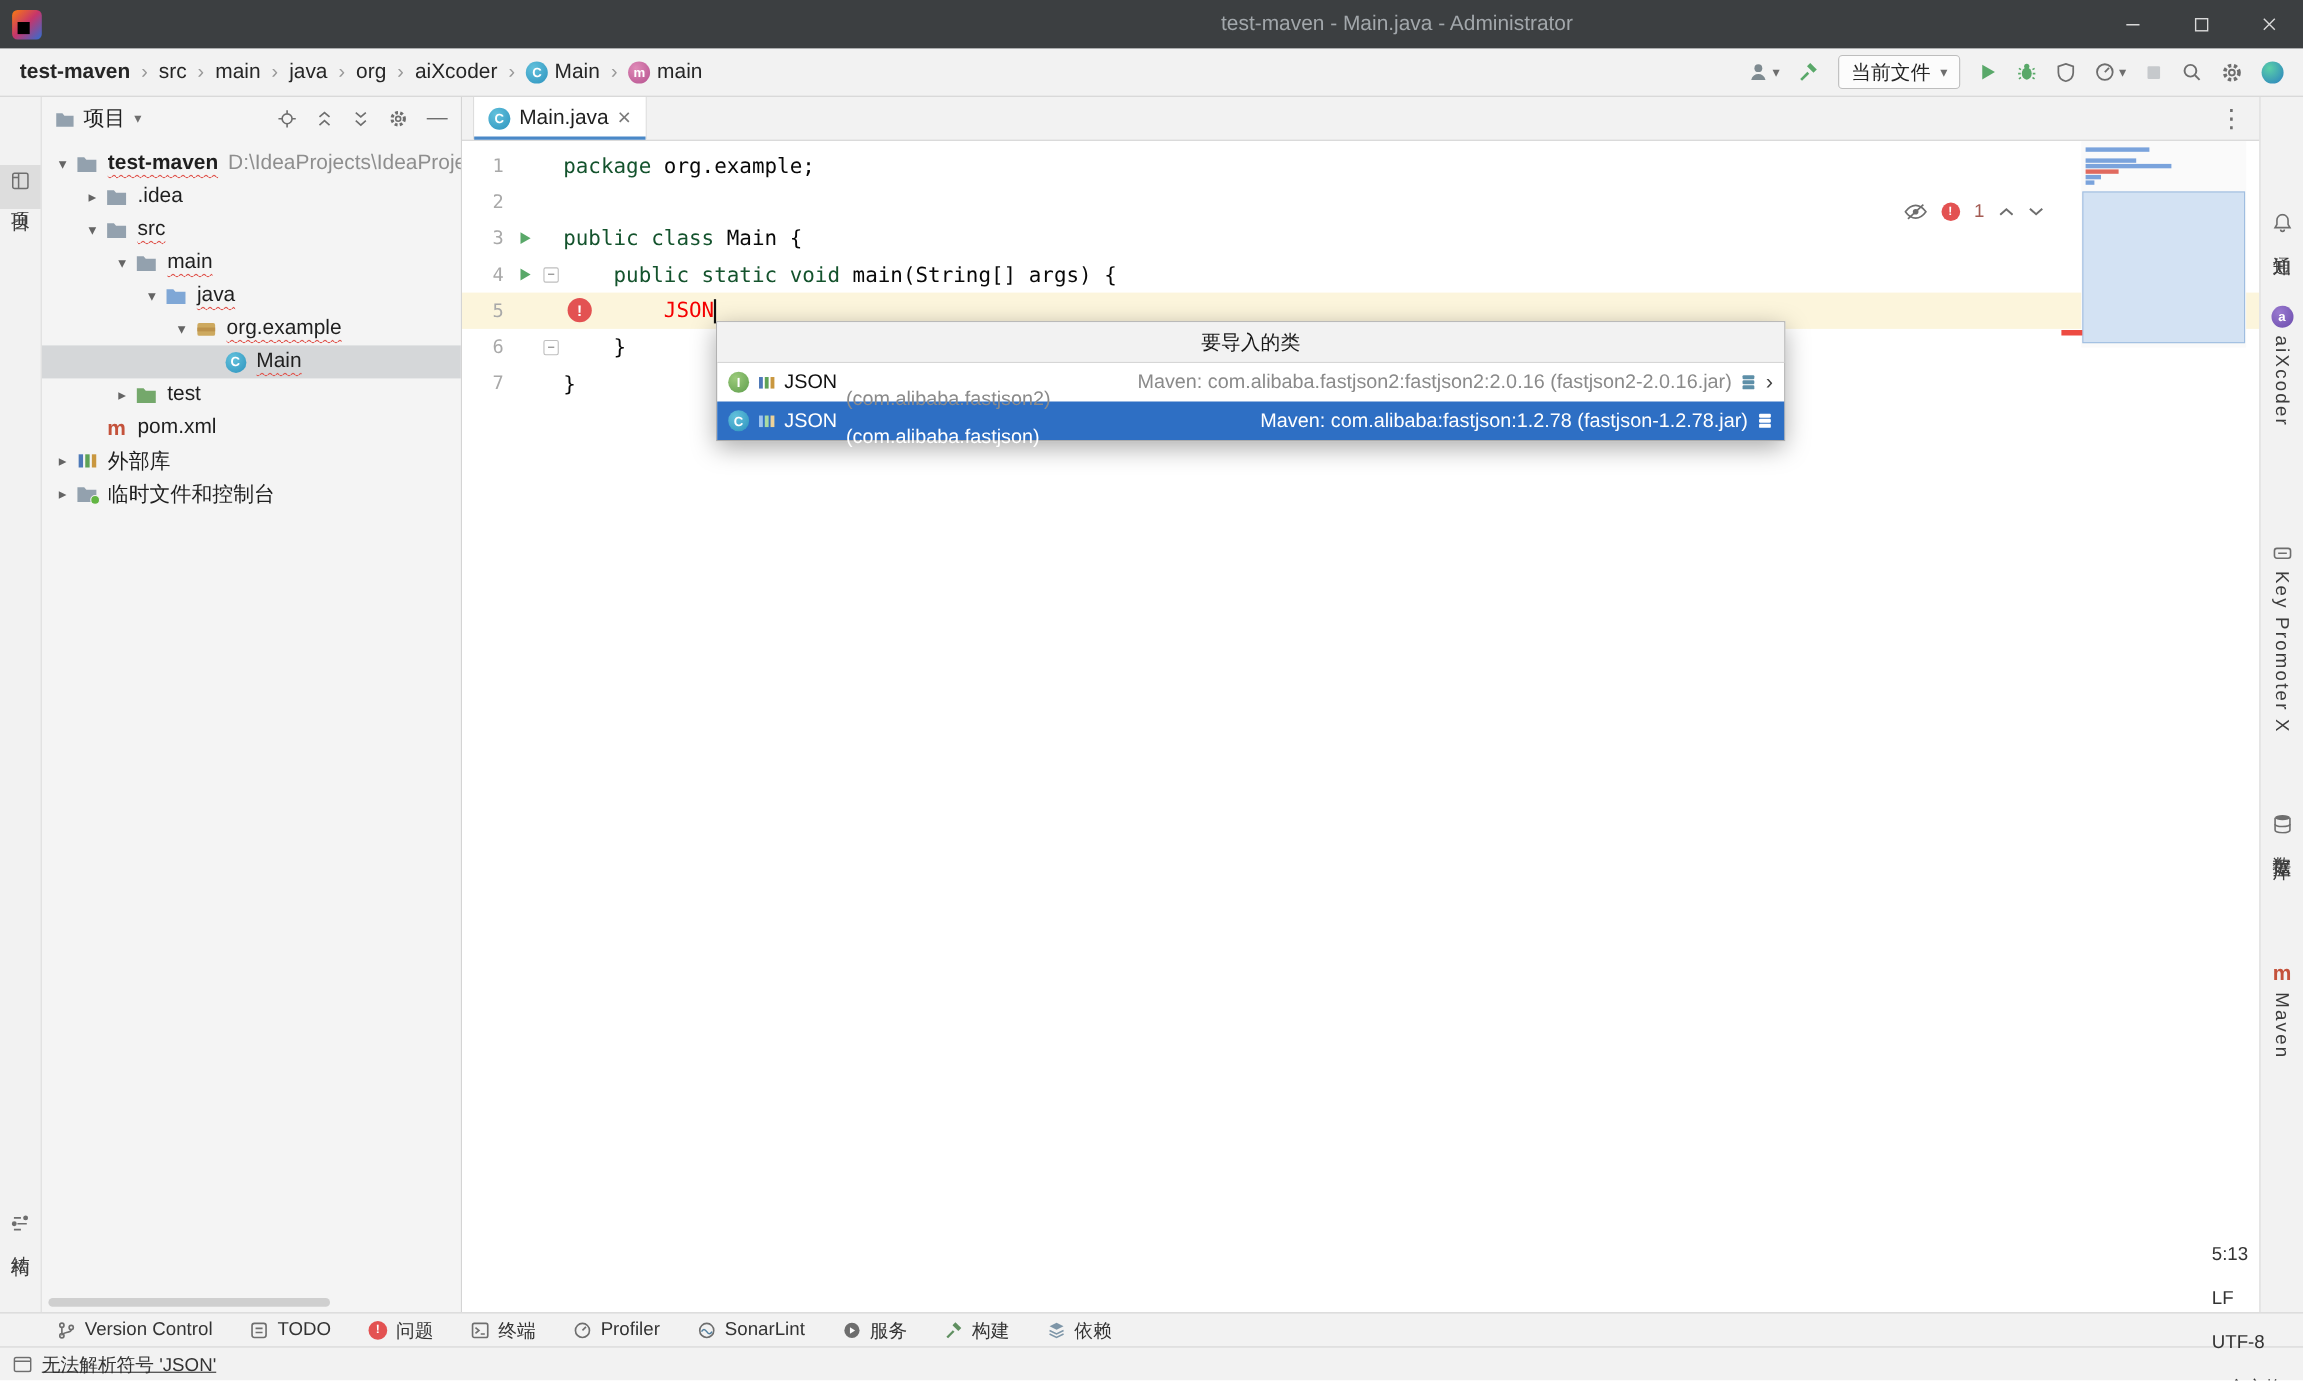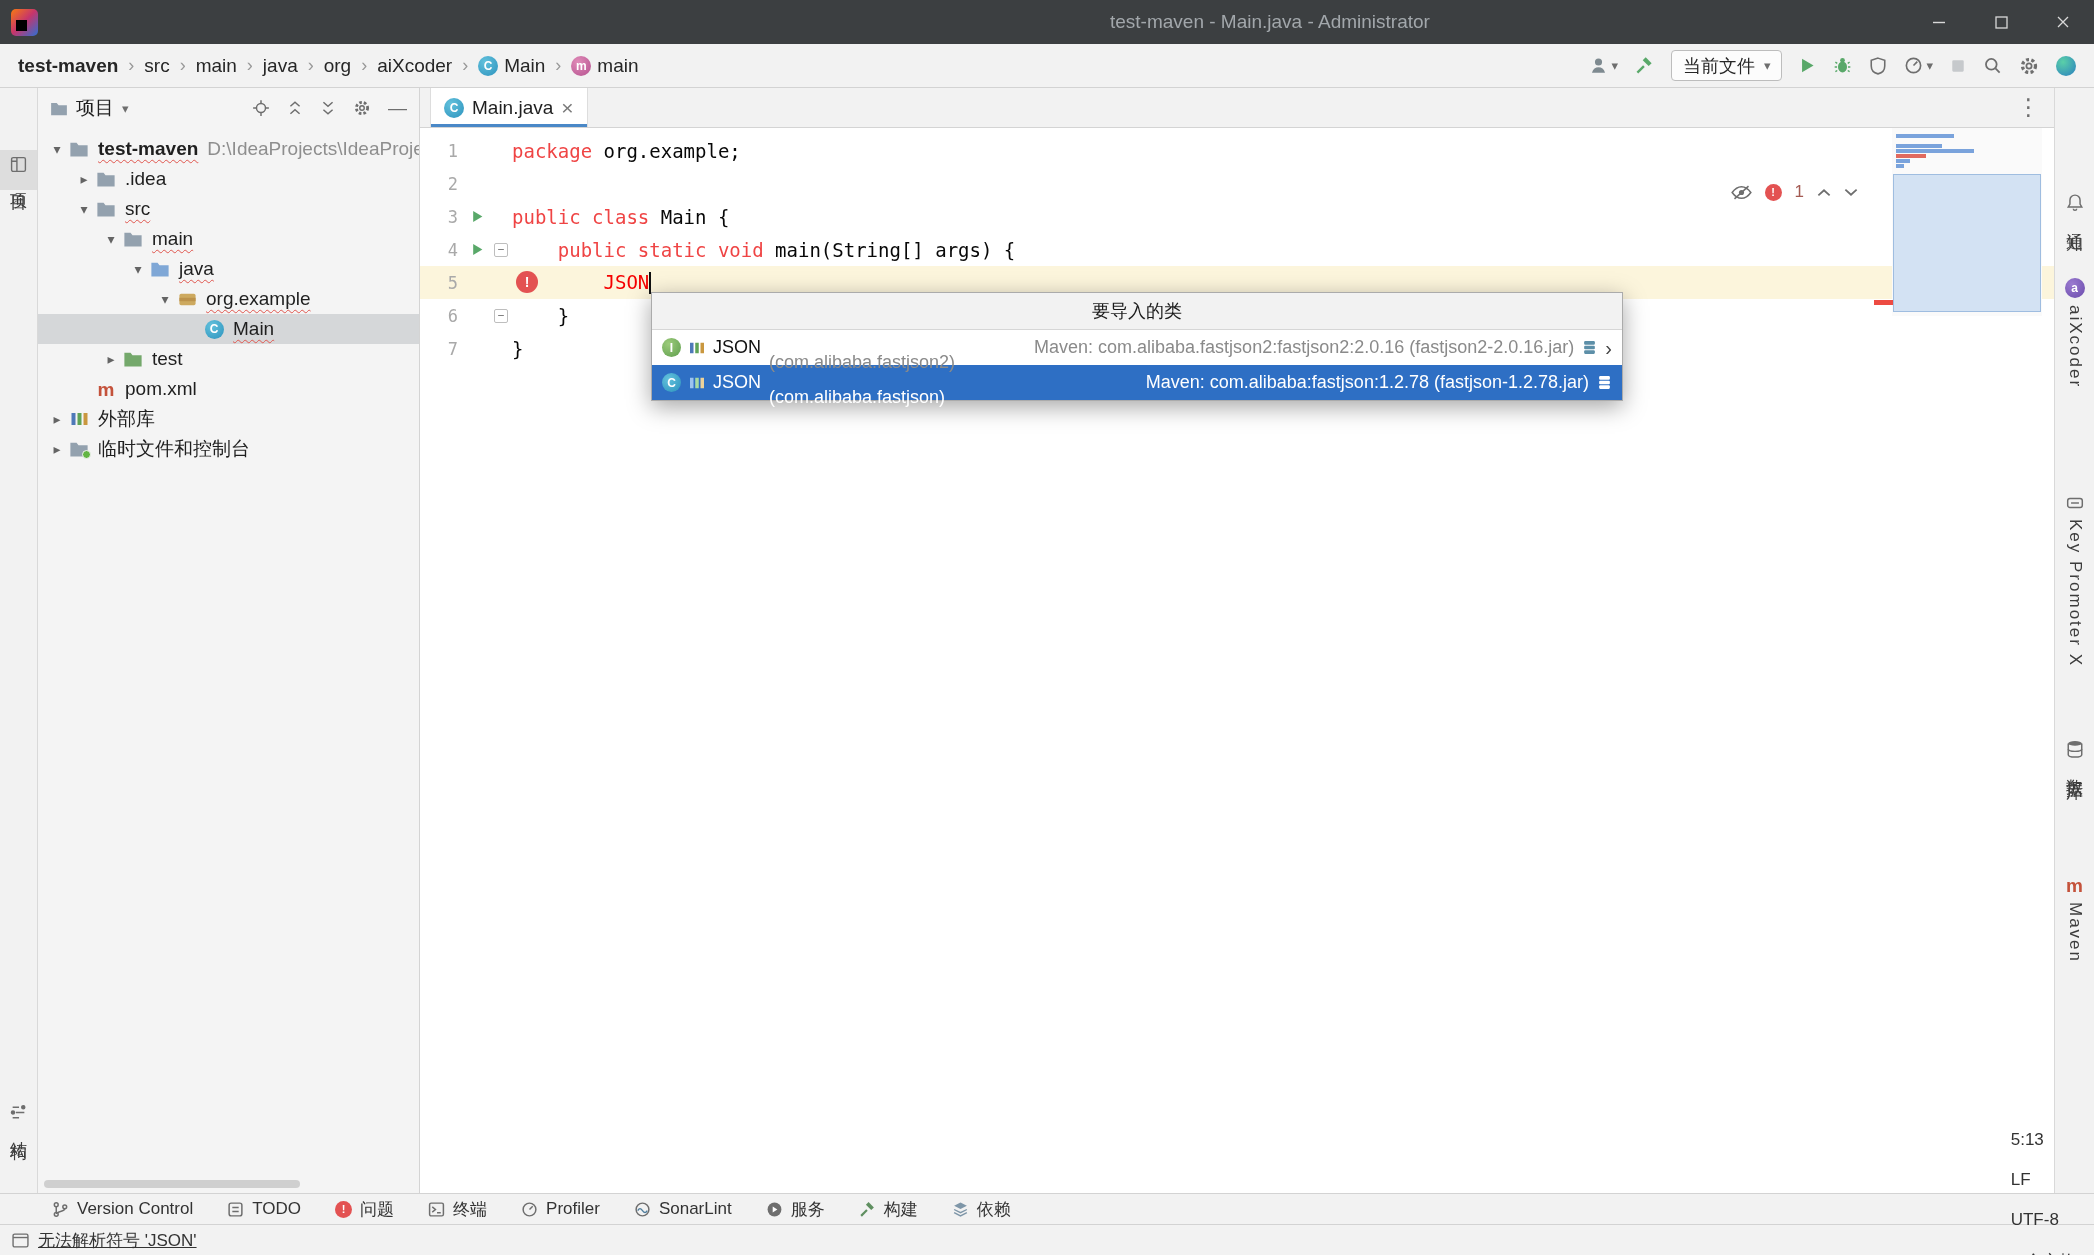--- a/index.html
+++ b/index.html
@@ -71,21 +71,21 @@
   .tab-close { color:#7a7a7a; font-size:21px; line-height:1; }
   .tab-more { margin-left:auto; margin-right:14px; align-self:center; color:#6e6e6e; font-size:23px; }
   .editor-body { position:absolute; top:40px; left:0; right:0; bottom:0; overflow:hidden; font-family:"DejaVu Sans Mono","Liberation Mono",monospace; font-size:19px; }
   .code-rows { padding-top:6px; }
   .crow { display:flex; height:33px; align-items:center; position:relative; }
   .crow.current { background:#fcf5dc; }
   .g-num { width:44px; flex:none; text-align:right; padding-right:6px; color:#a9a9a9; font-size:17px; }
   .g-run { width:26px; flex:none; display:flex; align-items:center; justify-content:center; }
   .g-fold { width:22px; flex:none; display:flex; align-items:center; justify-content:center; }
   .ctext { white-space:pre; color:#080808; }
-  .kw { color:#ef4444; } .err { color:#f50000; }
+  .kw { color:#14532d; } .err { color:#f50000; }
   .ind8 { padding-left:8ch; } .ind4 { padding-left:4ch; }
   .foldbox { width:14px; height:14px; border:1px solid #bebebe; border-radius:2px; background:#fff; color:#777; font-size:11px; line-height:11px; display:flex; align-items:center; justify-content:center; }
   .bulb { position:absolute; left:96px; top:5px; width:22px; height:22px; border-radius:50%; background:#e35252; color:#fff; font-weight:bold; font-size:14px; display:flex; align-items:center; justify-content:center; font-family:"Liberation Sans",sans-serif; }
   .caret-bar { display:inline-block; width:2px; height:22px; background:#111; vertical-align:middle; }
 
   .inspect { position:absolute; top:54px; right:196px; display:flex; align-items:center; gap:13px; }
   .err-dot { width:17px; height:17px; border-radius:50%; background:#e35252; color:#fff; font-size:11px; font-weight:bold; display:flex; align-items:center; justify-content:center; font-family:"Liberation Sans",sans-serif; }
   .err-count { color:#a35a52; font-size:17px; font-family:"Liberation Sans",sans-serif; }
 
   .minimap { position:absolute; top:0; right:12px; width:150px; height:188px; background:#fafafa; }

